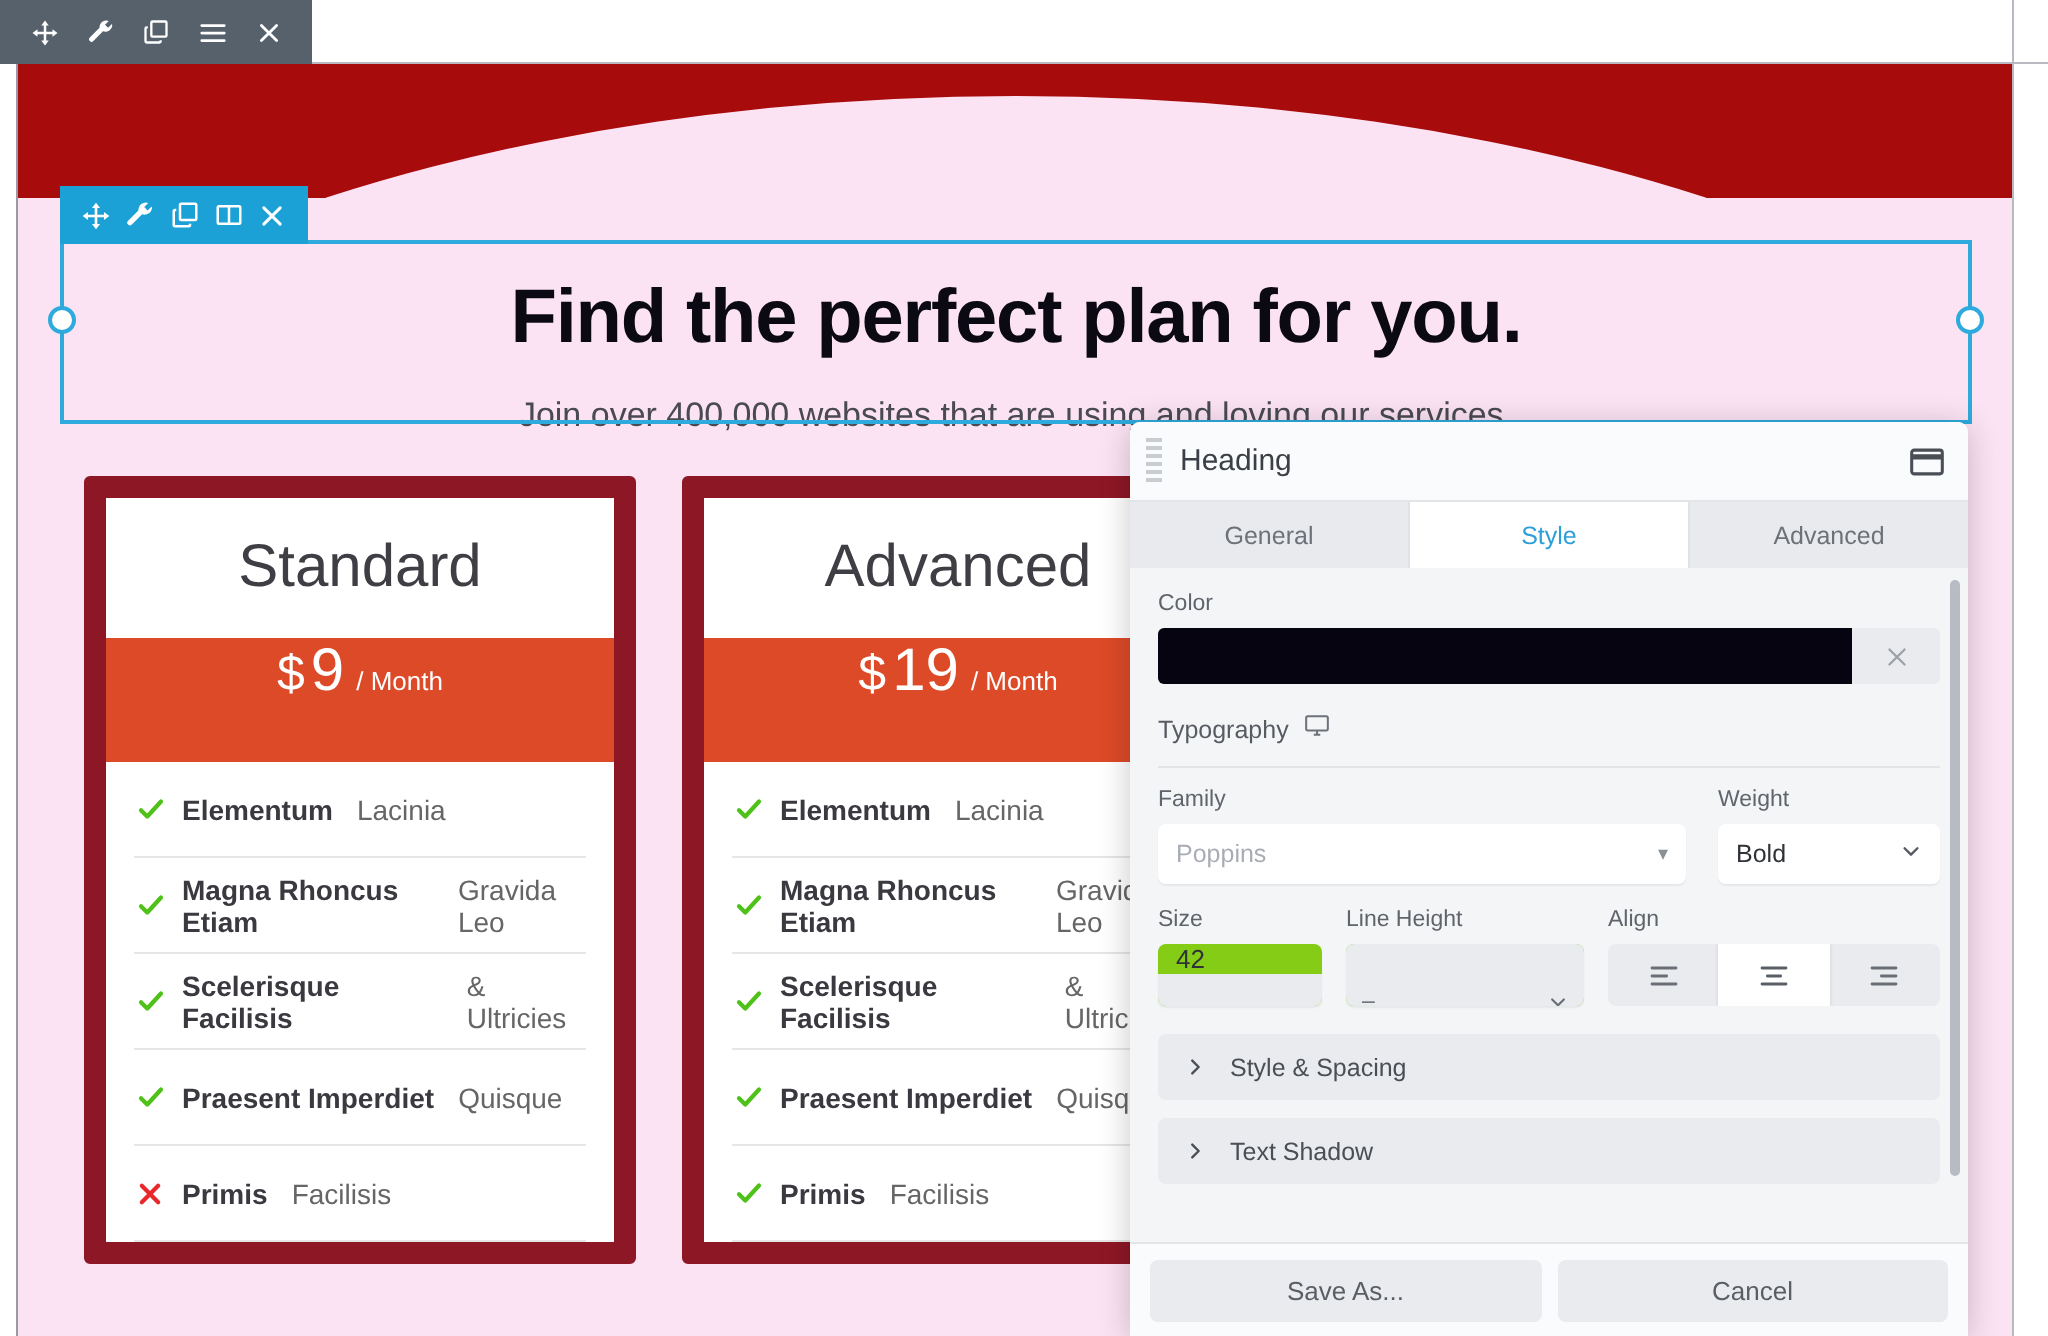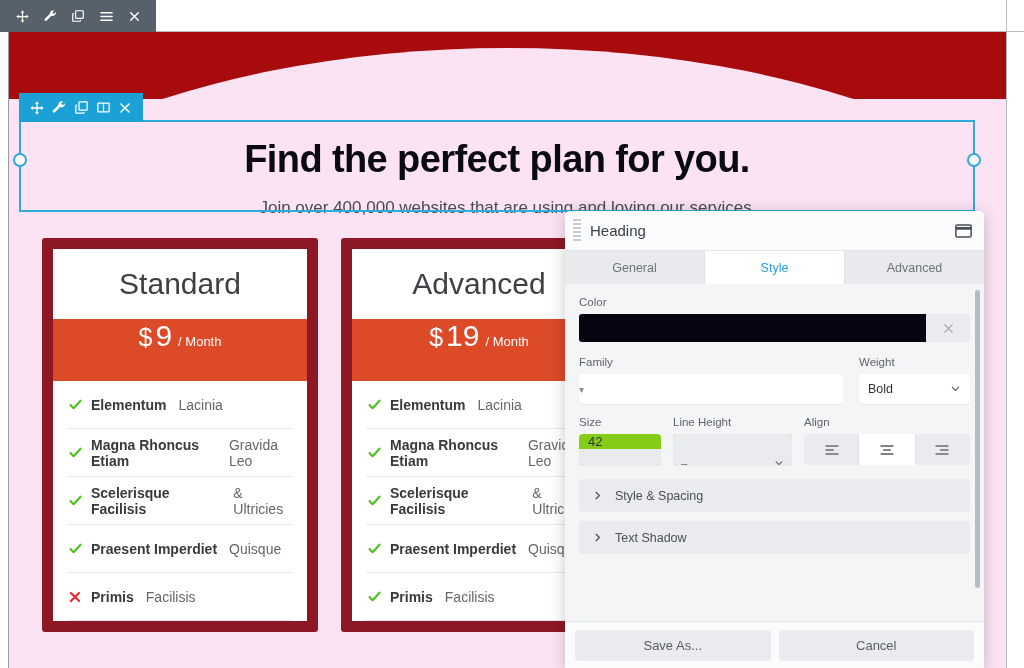--- a/index.html
+++ b/index.html
@@ -47,21 +47,21 @@
   }
   .hero-ellipse {
     position:absolute; left:-12%; top:16px;
     width:124%; height:300px;
     background:#fce3f4;
     border-radius:50% 50% 0 0 / 100% 100% 0 0;
   }
 
   
   .widget-sel {
-    position:absolute; left:10px; top:88px;
+    position:absolute; left:21px; top:88px;
     width:956px; height:92px;
     border:2px solid #2eaadc;
     background:transparent;
     z-index:25;
   }
   .widget-toolbar {
     position:absolute; left:-2px; top:-29px;
     height:29px; background:#1ca1d6;
     display:flex; align-items:center; gap:2px;
     padding:0 8px;
@@ -463,26 +463,36 @@
       <div class="fld-label">Color</div>
       <div class="color-row">
         <div class="color-sw"></div>
         <div class="color-clear">
           <svg width="13" height="13" viewBox="0 0 24 24" stroke="currentColor" stroke-width="2" stroke-linecap="round">
               <path d="M5 5l14 14M19 5L5 19"></path>
             </svg>
         </div>
       </div>
 
+      <div class="typo-row">
+        <span class="lbl">Typography</span>
+        <span>
+          <svg width="13" height="13" viewBox="0 0 24 24" fill="none" stroke="#6e737a" stroke-width="1.9">
+              <rect x="2" y="4" width="20" height="13" rx="1.5"></rect>
+              <path d="M9 21h6M12 17v4"></path>
+            </svg>
+        </span>
+      </div>
 
 
       <div class="grid2">
         <div class="col-fam">
           <div class="fld-label">Family</div>
           <div class="ctl">
+            <span class="txt ph">Poppins</span>
             <span class="caret">▾</span>
           </div>
         </div>
         <div class="col-wt">
           <div class="fld-label">Weight</div>
           <div class="ctl">
             <span class="txt">Bold</span>
             <span class="caret">
               <svg width="11" height="11" viewBox="0 0 24 24" fill="none" stroke="#555a61" stroke-width="2.6" stroke-linecap="round" stroke-linejoin="round">
                   <path d="M5 9l7 7 7-7"></path>

